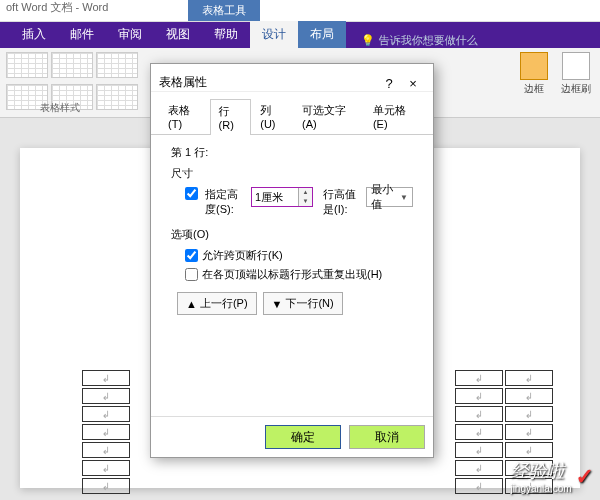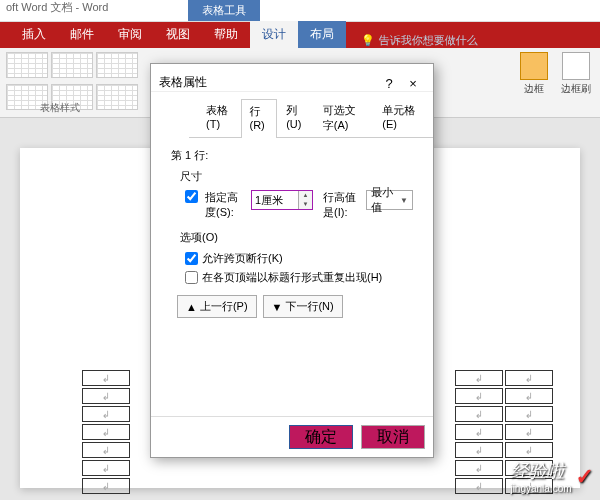--- a/index.html
+++ b/index.html
@@ -1,20 +1,20 @@
 <!DOCTYPE html>
 <html><head>
 <meta charset="utf-8">
 <style>
   * { box-sizing: border-box; margin: 0; padding: 0; font-family: "Microsoft YaHei", sans-serif; }
   body { width: 600px; height: 500px; overflow: hidden; background: #fff; position: relative; }
   
   .titlebar { background: #fff; height: 22px; display: flex; align-items: flex-start; font-size: 11px; color: #666; padding-left: 6px; border-bottom: 1px solid #ddd; }
   
-  .ribbon-tabs { background: #b91c1c; height: 26px; display: flex; align-items: flex-end; padding-left: 10px; }
+  .ribbon-tabs { background: #4c1d95; height: 26px; display: flex; align-items: flex-end; padding-left: 10px; }
   .rtab { color: #fff; font-size: 12px; padding: 5px 12px; cursor: pointer; }
   .rtab.contextual { background: #4a78b5; }
   .rtab.active { background: #f3f3f3; color: #2b579a; }
   .tellme-box { margin-left: 15px; display: flex; align-items: center; color: #bcd; font-size: 11px; }
   .tellme-box .bulb { margin-right: 4px; }
   
   .ribbon-body { background: #f3f3f3; height: 70px; border-bottom: 1px solid #ccc; display: flex; padding: 4px 6px; position: relative; }
   .style-grid { display: grid; grid-template-columns: repeat(3, 42px); gap: 3px; }
   .style-swatch { width: 42px; height: 26px; background: #fff; border: 1px solid #ccc; background-image: repeating-linear-gradient(#ddd 0 1px, transparent 1px 5px), repeating-linear-gradient(90deg, #ddd 0 1px, transparent 1px 7px); }
   .ribbon-group-label { position: absolute; bottom: 2px; left: 40px; font-size: 10px; color: #666; }
@@ -29,42 +29,42 @@
   .doc-table-right { position: absolute; right: 25px; top: 220px; }
   .doc-table-left { position: absolute; left: 60px; top: 220px; }
   .doc-table td { border: 1px solid #333; width: 48px; height: 16px; text-align: center; color: #aaa; }
   
   
   .dialog { position: absolute; left: 150px; top: 63px; width: 284px; height: 395px; background: #fff; border: 1px solid #999; box-shadow: 3px 3px 12px rgba(0,0,0,.35); display: flex; flex-direction: column; font-size: 11px; }
   .dlg-title { height: 28px; display: flex; align-items: flex-end; padding: 0 8px; border-bottom: 1px solid #eee; }
   .dlg-title span:first-child { flex: 1; font-size: 12px; }
   .dlg-close, .dlg-help { width: 24px; text-align: center; cursor: pointer; font-size: 13px; }
   
-  .dlg-tabs { display: flex; border-bottom: 1px solid #ccc; padding: 6px 8px 0 8px; gap: 0; margin-left: 38px; }
+  .dlg-tabs { display: flex; border-bottom: 1px solid #ccc; padding: 6px 8px 0 8px; gap: 0; }
   .dlg-tab { padding: 4px 8px; border: 1px solid transparent; border-bottom: none; cursor: pointer; font-size: 11px; }
   .dlg-tab.active { border-color: #ccc; background: #fff; position: relative; top: 1px; }
   
   .dlg-body { padding: 10px 20px; flex: 1; }
   .dlg-row-title { margin-bottom: 6px; }
-  .fieldset-label { margin: 4px 0 6px 9px; }
+  .fieldset-label { margin: 4px 0 6px 0; }
   .field-line { display: flex; align-items: flex-start; gap: 4px; margin: 4px 0 10px 14px; }
   .field-line input[type=checkbox] { margin-right: 3px; }
   .spin { display: inline-flex; border: 1px solid #a21caf; height: 20px; }
   .spin input { width: 46px; border: none; padding: 0 3px; font-size: 11px; outline: none; }
   .spin .arrows { width: 14px; display: flex; flex-direction: column; border-left: 1px solid #aaa; }
   .spin .arrows div { flex: 1; font-size: 6px; text-align: center; line-height: 8px; color: #555; background: #f4f4f4; }
   .combo { border: 1px solid #aaa; height: 20px; width: 64px; display: flex; align-items: center; padding: 0 4px; justify-content: space-between; }
   .combo .v { font-size: 11px; }
   .combo .dd { font-size: 8px; color: #555; }
   .opt-line { margin: 4px 0 4px 14px; display: flex; align-items: center; gap: 4px; }
   .nav-btns { margin: 10px 0 0 6px; display: flex; gap: 6px; }
   .nav-btn { border: 1px solid #aaa; background: #f8f8f8; padding: 3px 8px; font-size: 11px; cursor: pointer; display: flex; align-items: center; gap: 3px; }
   
   .dlg-footer { border-top: 1px solid #ddd; padding: 8px; display: flex; justify-content: flex-end; gap: 8px; }
-  .dlg-btn { border: 1px solid #aaa; background: #be185d; width: 64px; height: 24px; font-size: 16px; cursor: pointer; }
+  .dlg-btn { border: 1px solid #aaa; background: #bef264; width: 76px; height: 24px; font-size: 12px; cursor: pointer; }
   .dlg-btn.primary { border-color: #2b579a; }
   
   .watermark { position: absolute; right: 6px; bottom: 6px; color: #fff; font-size: 18px; font-style: italic; text-shadow: 1px 1px 2px #000; display: flex; align-items: center; gap: 4px; }
   .watermark .check { color: #e33; font-weight: bold; font-style: normal; font-size: 22px; }
   .watermark .sub { font-size: 10px; display: block; font-style: normal; }
 </style>
 </head>
 <body>
 
 <div class="titlebar">

